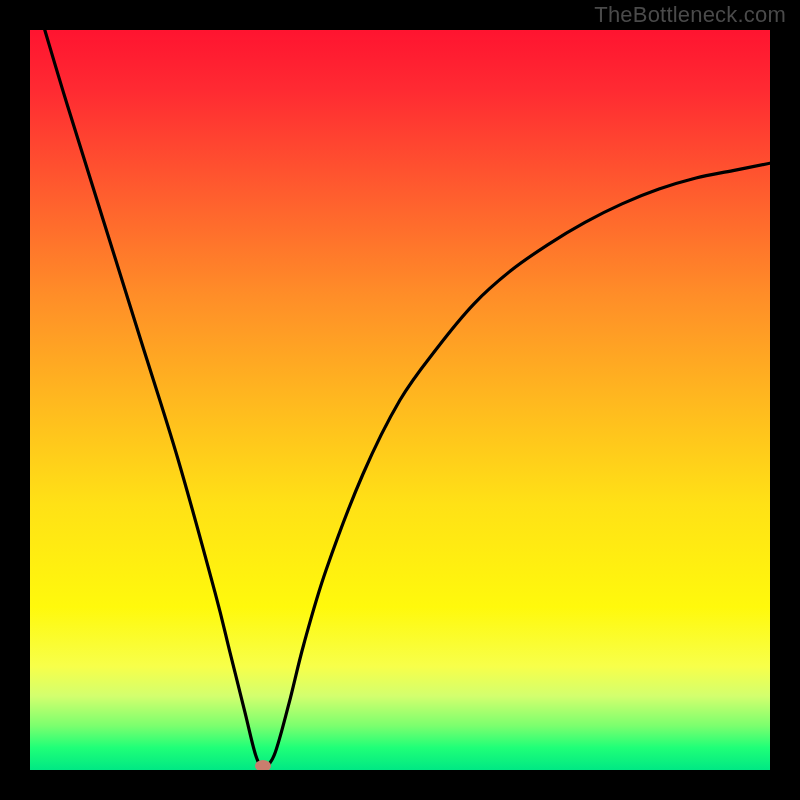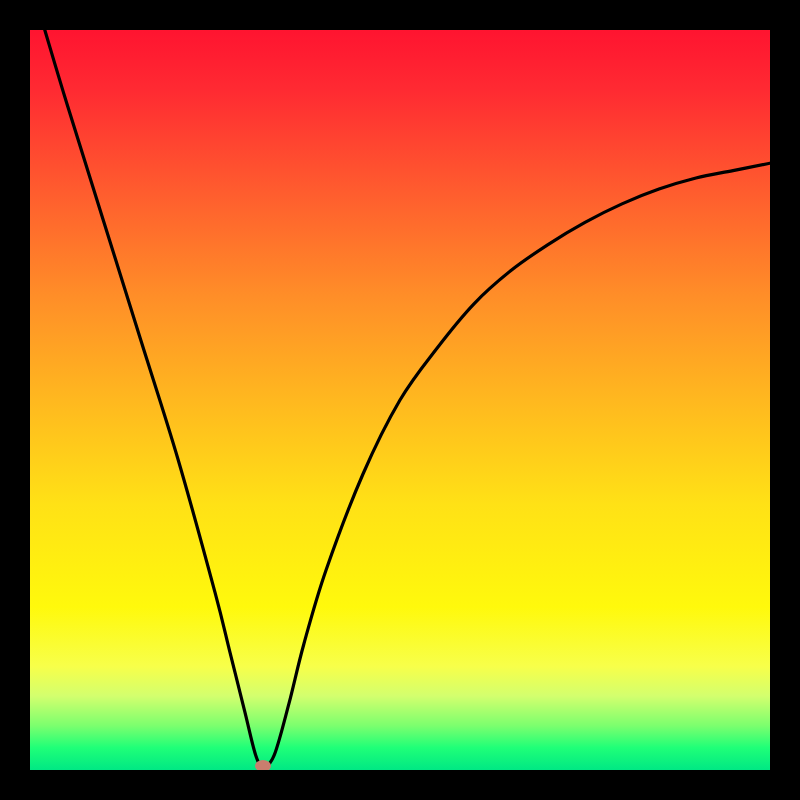--- a/index.html
+++ b/index.html
@@ -65,20 +65,21 @@
     height: 12px;
     border-radius: 50%;
     background: #c97e6e;
     transform: translate(-50%, -50%);
   }
 </style>
 </head>
 <body>
 
 <div class="frame">
+  <div class="attribution">TheBottleneck.com</div>
 
   <div class="plot-area">
     <div class="gradient-bg"></div>
     <svg class="curve-svg" viewBox="0 0 740 740" preserveAspectRatio="none">
       <path id="curve-path" fill="none" stroke="#000000" stroke-width="3.2" stroke-linecap="round" stroke-linejoin="round" d="M 14.8 0 C 18.5 12.333333333333334 27.133333333333333 41.93333333333334 37 74 C 46.86666666666667 106.06666666666666 61.666666666666664 152.9333333333333 74 192.39999999999998 C 86.33333333333333 231.86666666666665 98.66666666666667 271.33333333333337 111 310.8 C 123.33333333333333 350.26666666666665 135.66666666666666 387.26666666666665 148 429.2 C 160.33333333333334 471.1333333333333 176.36666666666667 530.3333333333333 185 562.4 C 193.63333333333333 594.4666666666667 194.86666666666667 601.8666666666667 199.8 621.6 C 204.73333333333335 641.3333333333334 210.28333333333333 663.5333333333333 214.6 680.8 C 218.91666666666666 698.0666666666666 222.61666666666665 715.95 225.7 725.2 C 228.78333333333333 734.45 230.01666666666665 736.3 233.1 736.3 C 236.18333333333334 736.3 239.88333333333335 735.6833333333334 244.20000000000002 725.2 C 248.51666666666668 714.7166666666667 254.06666666666666 691.9 259 673.4 C 263.93333333333334 654.9 267.6333333333333 636.4000000000001 273.8 614.2 C 279.9666666666667 592 286.1333333333333 568.5666666666667 296 540.2 C 305.8666666666667 511.83333333333337 320.6666666666667 472.3666666666667 333 444 C 345.3333333333333 415.6333333333333 357.66666666666663 390.96666666666664 370 370 C 382.33333333333337 349.03333333333336 394.66666666666674 334.23333333333335 407.00000000000006 318.20000000000005 C 419.33333333333337 302.16666666666674 431.6666666666667 286.75 444 273.8 C 456.3333333333333 260.85 468.6666666666667 250.36666666666662 481 240.49999999999994 C 493.3333333333333 230.63333333333327 505.6666666666667 222.61666666666667 518 214.60000000000002 C 530.3333333333334 206.58333333333337 542.6666666666666 199.1833333333333 555 192.39999999999998 C 567.3333333333334 185.61666666666665 579.6666666666666 179.44999999999996 592 173.89999999999998 C 604.3333333333334 168.35 616.6666666666666 163.41666666666669 629 159.10000000000002 C 641.3333333333334 154.78333333333336 653.6666666666666 151.08333333333334 666 148 C 678.3333333333334 144.91666666666666 690.6666666666666 143.06666666666658 703 140.5999999999999 C 715.3333333333334 138.13333333333324 733.8333333333334 134.43333333333337 740 133.20000000000005"></path>
     </svg>
     <div id="marker" class="marker" style="left: 233.1px; top: 736.3px; background: rgb(201, 126, 110);"></div>
   </div>
 </div>
 

